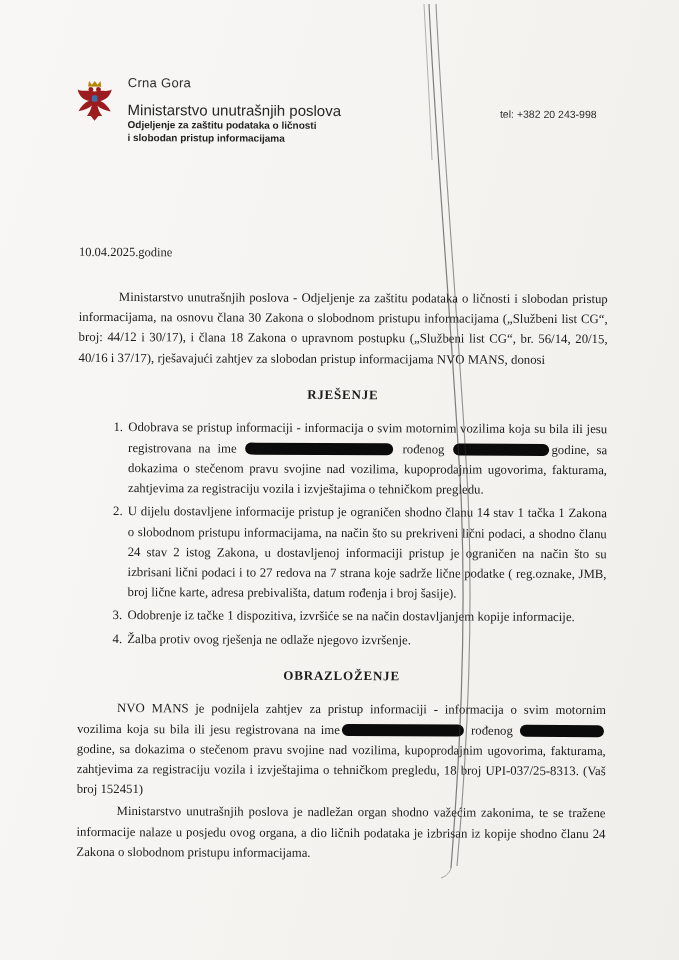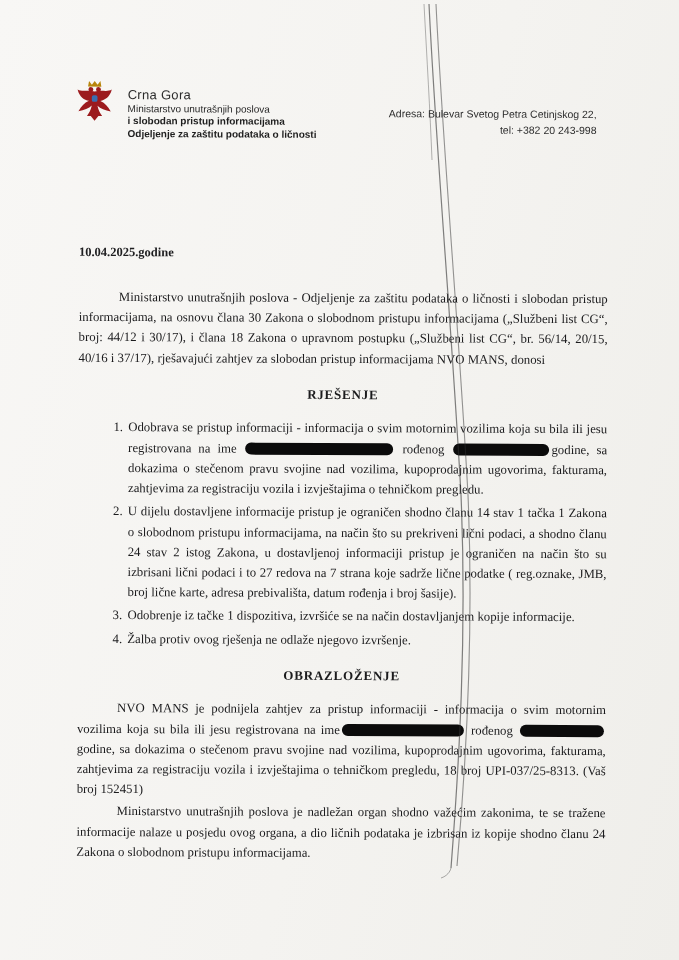--- a/index.html
+++ b/index.html
@@ -19,35 +19,35 @@
   .content {
     position: absolute; inset: 0;
     transform: rotate(0.25deg);
   }
   
   .letterhead {
     position: absolute; top: 76px; left: 74px; right: 84px;
     font-family: "Liberation Sans", sans-serif;
   }
   .coa { position: absolute; left: 0; top: 2px; width: 38px; height: 46px; }
-  .ministry { position: absolute; left: 52px; top: 12px; }
+  .ministry { position: absolute; left: 52px; top: 0; }
   .country  { font-size: 13px; letter-spacing: .3px; color: #2b2b2b; }
-  .min-name { font-size: 10px; margin-top: 1px; color: #262626; }
+  .min-name { font-size: 15px; margin-top: 11px; color: #262626; }
   .dept     { font-size: 10px; font-weight: bold; line-height: 1.3; color: #1f1f1f; }
   .addr {
     position: absolute; right: 0; top: 30px;
     text-align: right; font-size: 10.5px; line-height: 1.5; color: #2e2e2e;
   }
   
   .refrow {
     position: absolute; top: 236px; left: 78px; right: 84px;
     display: flex; justify-content: space-between;
     font-size: 12.5px;
   }
-  .refrow .date { margin-top: 10px; font-weight: bold; }
+  .refrow .date { margin-top: 10px; }
   
   .docbody {
     position: absolute; top: 288px; left: 78px; right: 72px;
     font-size: 12.8px; line-height: 1.58; color: #1b1b1d;
   }
   .just { text-align: justify; }
   .intro { margin: 0; text-indent: 40px; }
   .doc-title {
     text-align: center; font-size: 13px; font-weight: bold;
     letter-spacing: .8px; margin: 16px 0 13px;
@@ -86,25 +86,24 @@
             <circle cx="24" cy="13" r="2.6"></circle>
             <path d="M20 15 C13 13 7 16 2 13 C4 21 9 24 14 25 C9 27 6 31 3 36 C9 35 14 33 17 30 C16 35 14 38 12 41 L28 41 C26 38 24 35 23 30 C26 33 31 35 37 36 C34 31 31 27 26 25 C31 24 36 21 38 13 C33 16 27 13 20 15 Z"></path>
             <path d="M16 41 L20 46 L24 41 Z"></path>
           </g>
           <rect x="17" y="19" width="6" height="7" rx="2" fill="#3a6fb0"></rect>
         </svg>
       </div>
       <div class="ministry">
         <div class="country">Crna Gora</div>
         <div class="min-name">Ministarstvo unutrašnjih poslova</div>
+        <div class="dept">Odjeljenje za zaštitu podataka o ličnosti</div>
         <div class="dept">i slobodan pristup informacijama</div>
-        <div class="dept">Odjeljenje za zaštitu podataka o ličnosti</div>
       </div>
       <div class="addr">
-        <div>Adresa: Bulevar Svetog Petra Cetinjskog 22,</div>
         <div>tel: +382 20 243-998</div>
       </div>
     </div>
 
     <div class="refrow">
       <span class="date">10.04.2025.godine</span>
     </div>
 
     <div class="docbody">
 

